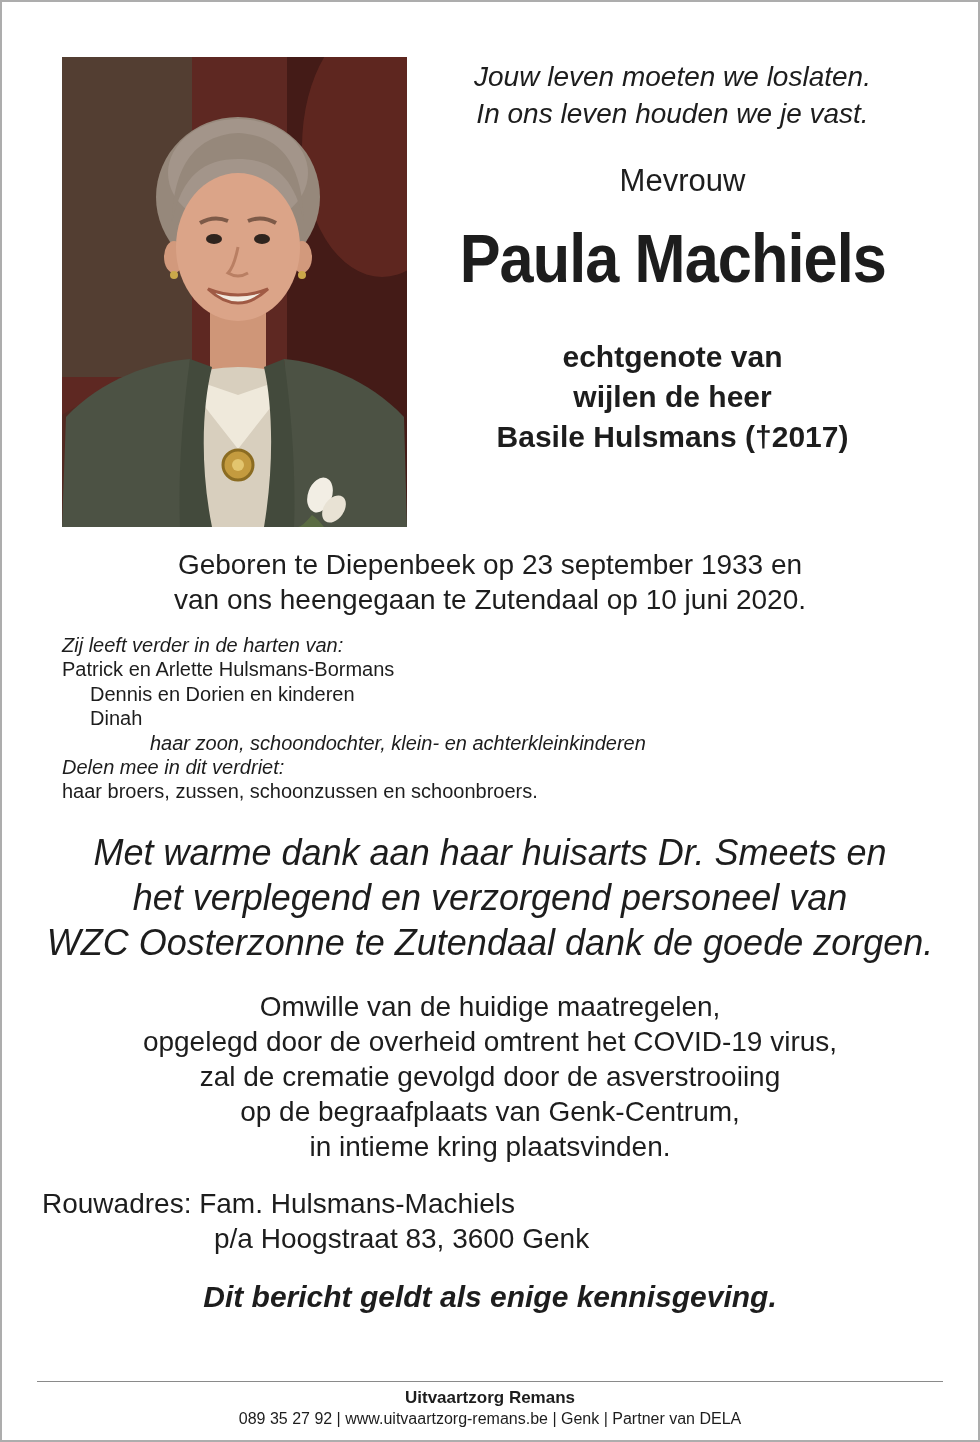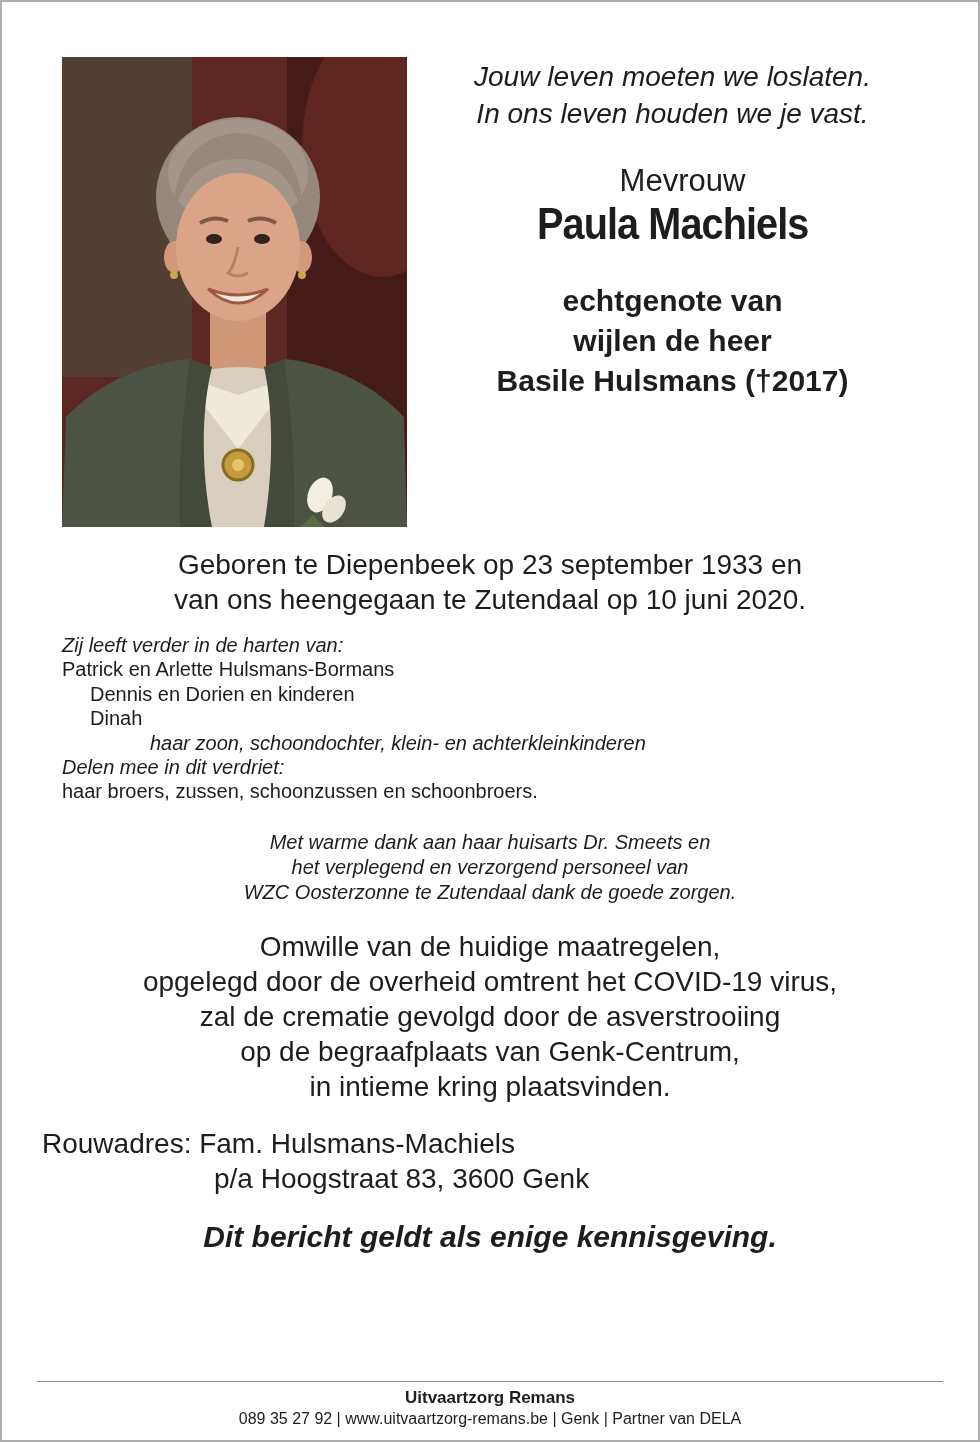--- a/index.html
+++ b/index.html
@@ -8,29 +8,29 @@
     border:2px solid #adadad; background:#ffffff;
     font-family:"Liberation Sans","DejaVu Sans",sans-serif;
     color:#1d1d1d; padding:0 40px; overflow:hidden; position:relative;
   }
   .header { display:flex; padding-top:55px; }
   .photo { width:345px; height:470px; margin-left:20px; flex:none; }
   .photo svg { width:100%; height:100%; display:block; }
   .header-right { flex:1; text-align:center; padding-top:2px; }
   .epigraph { font-style:italic; font-size:28px; line-height:1.32; }
   .salutation { font-size:31px; margin-top:30px;padding-left:20px; }
-  .name { font-size:44px; font-weight:700; letter-spacing:-1px; white-space:nowrap; }
+  .name { font-size:68px; font-weight:700; margin-top:20px; letter-spacing:-1px; white-space:nowrap; }
   .name span { display:inline-block; transform:scaleX(0.9); transform-origin:center; }
-  .spouse { font-size:30px; font-weight:700; margin-top:32px; line-height:1.33; }
+  .spouse { font-size:30px; font-weight:700; margin-top:40px; line-height:1.33; }
   .life { text-align:center; font-size:28px; line-height:1.25; margin-top:20px; }
   .family { font-size:20px; line-height:1.22; margin-top:16px; margin-left:20px; }
   .italic { font-style:italic; }
   .ind1 { padding-left:28px; }
   .ind2 { padding-left:88px; }
-  .thanks { text-align:center; font-style:italic; font-size:20px; line-height:1.25; margin-top:26px; }
+  .thanks { text-align:center; font-style:italic; font-size:36px; line-height:1.25; margin-top:26px; }
   .covid { text-align:center; font-size:28px; line-height:1.25; margin-top:24px; }
   .address { font-size:28px; line-height:1.25; margin-top:22px; }
   .address .ind-adr { padding-left:172px; }
   .closing { text-align:center; font-size:30px; font-weight:700; font-style:italic; margin-top:24px; }
   .footer {
     position:absolute; left:35px; right:35px; bottom:12px;
     border-top:1px solid #8a8a8a; text-align:center; padding-top:6px;
   }
   .footer-company { font-size:17px; font-weight:700; }
   .footer-contact { font-size:16px; margin-top:2px; }

